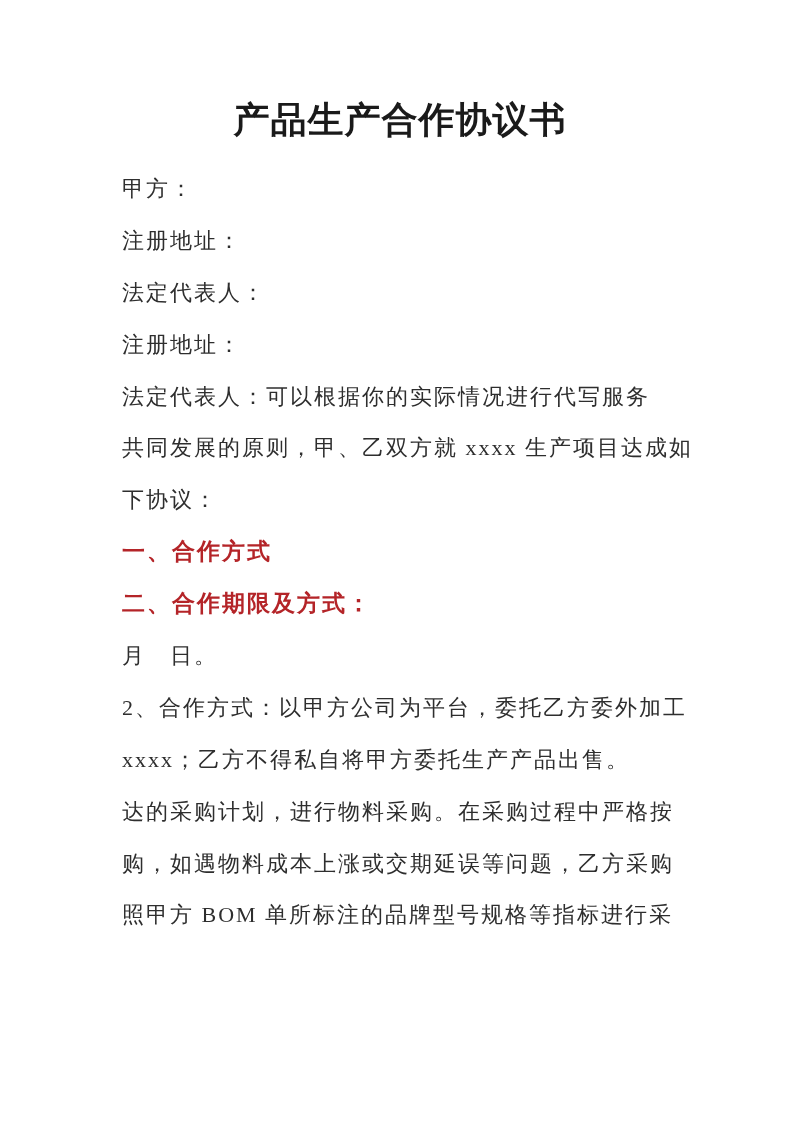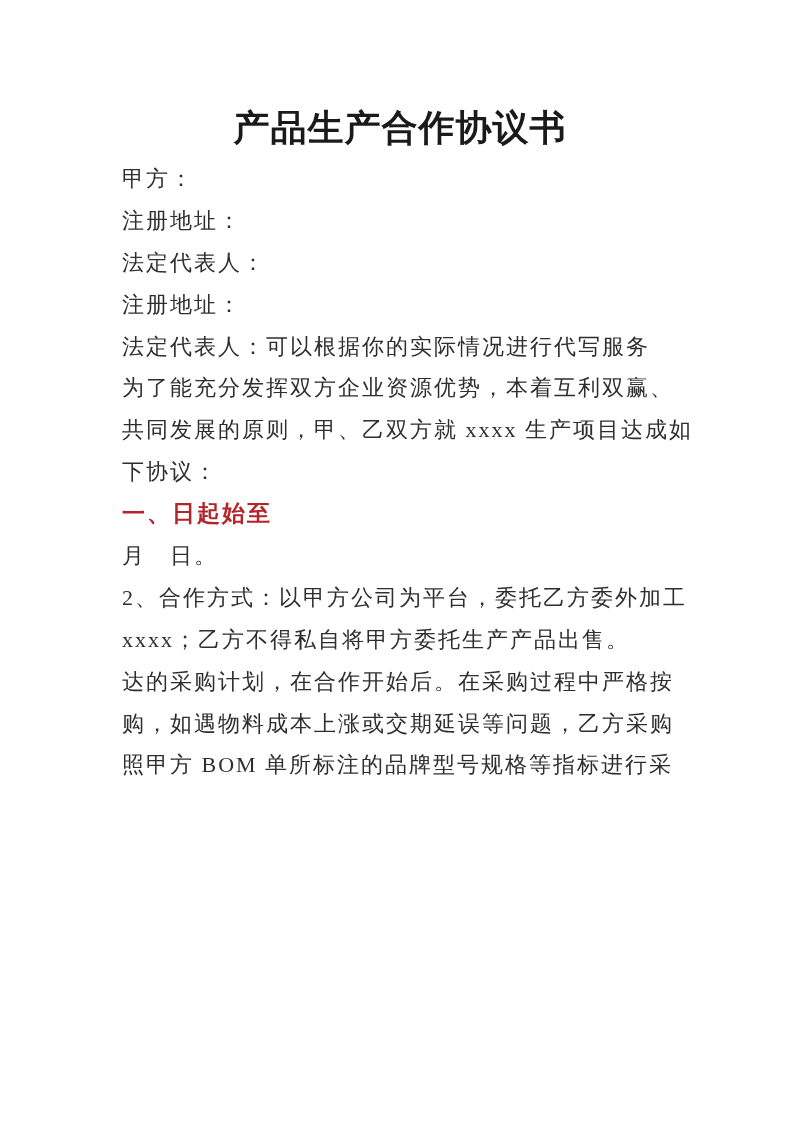--- a/index.html
+++ b/index.html
@@ -13,63 +13,64 @@
     height: 1131px;
     background: var(--page-bg, #ffffff);
     overflow: hidden;
     font-family: "Liberation Serif", "DejaVu Serif", serif;
   }
   .doc-title {
     position: absolute;
     top: 96px;
     left: 0;
     right: 0;
-    margin: 8px;
+    margin: 0;
     text-align: center;
     font-size: 36px;
     font-weight: bold;
     letter-spacing: 1px;
     color: var(--title-color, #1a1a1a);
   }
   .doc-content {
     position: absolute;
     top: 158px;
     left: 122px;
     width: 562px;
   }
   .doc-line {
     line-height: 41.9px;
     height: 41.9px;
     font-size: 22px;
     letter-spacing: 2px;
     color: var(--text-color, #2e2e2e);
     white-space: pre;
     overflow: visible;
+    margin-top: 10px;
   }
   .doc-line.heading {
     color: var(--accent-color, #b42428);
     font-weight: bold;
     font-size: 23px;
   }
 </style>
 </head>
 <body>
 
 <div class="page">
   <h1 class="doc-title">产品生产合作协议书</h1>
   <div class="doc-content" id="doc-lines">
       <div class="doc-line body">甲方：</div>
       <div class="doc-line body">注册地址：</div>
       <div class="doc-line body">法定代表人：</div>
       <div class="doc-line body">注册地址：</div>
       <div class="doc-line body">法定代表人：可以根据你的实际情况进行代写服务</div>
-      <div class="doc-line body">为了能充分发挥双方企业资源优势，本着互利双赢、</div>
       <div class="doc-line body">共同发展的原则，甲、乙双方就 xxxx 生产项目达成如</div>
       <div class="doc-line body">下协议：</div>
-      <div class="doc-line heading">一、日起始至</div>
+      <div class="doc-line heading">一、合作方式</div>
+      <div class="doc-line heading">二、合作期限及方式：</div>
       <div class="doc-line body">月　日。</div>
       <div class="doc-line body">2、合作方式：以甲方公司为平台，委托乙方委外加工</div>
       <div class="doc-line body">xxxx；乙方不得私自将甲方委托生产产品出售。</div>
-      <div class="doc-line body">达的采购计划，在合作开始后。在采购过程中严格按</div>
+      <div class="doc-line body">达的采购计划，进行物料采购。在采购过程中严格按</div>
       <div class="doc-line body">购，如遇物料成本上涨或交期延误等问题，乙方采购</div>
       <div class="doc-line body">照甲方 BOM 单所标注的品牌型号规格等指标进行采</div>
     </div>
 </div>
 
 </body></html>

